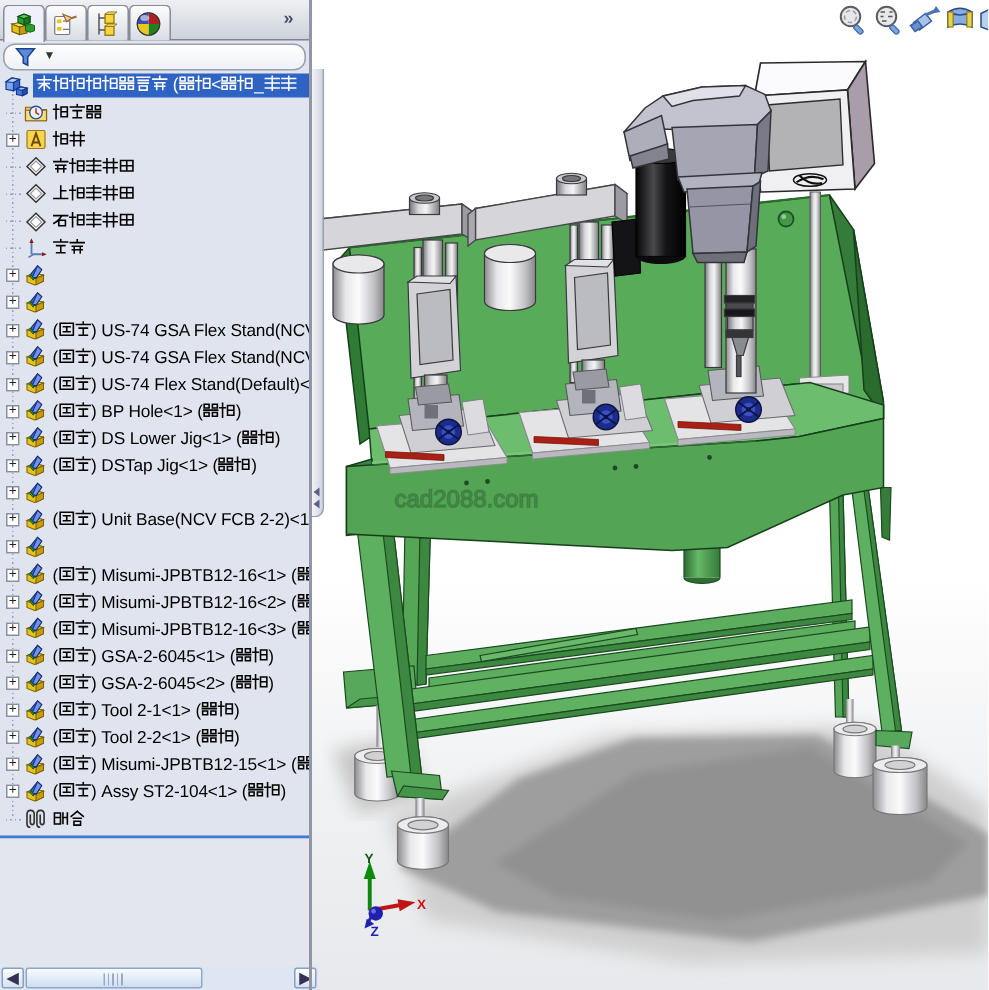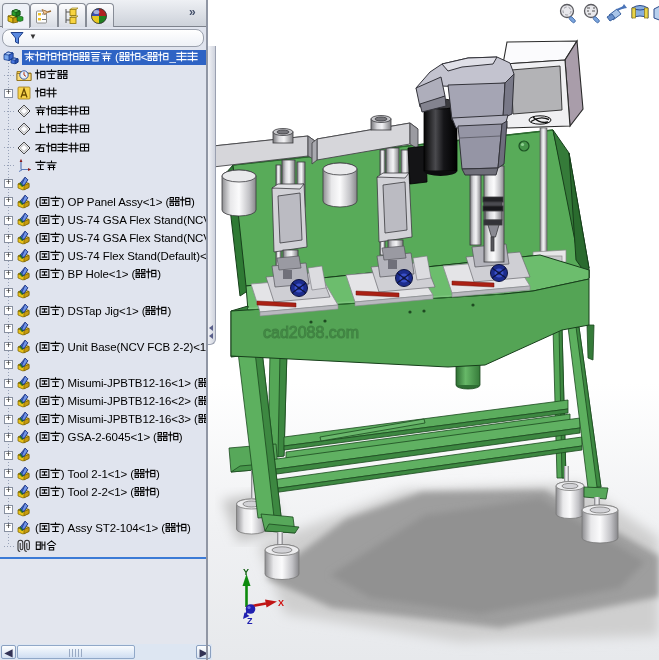--- a/index.html
+++ b/index.html
@@ -632,25 +632,92 @@
           <span class="ic">
             <svg class="ti" viewBox="0 0 16 16">
               <path d="M2 8l5-2 6 1.5v4L7 14l-5-2z" fill="#e8c21a" stroke="#7a6200" stroke-width=".7"></path>
               <path d="M2 8l5-2 6 1.5L8 9.5z" fill="#f6e04a" stroke="#7a6200" stroke-width=".7"></path>
               <path d="M8 9.5v4.4L13 11.4v-4z" fill="#c79c10" stroke="#7a6200" stroke-width=".7"></path>
               <path d="M9 1.2 4.4 6.8l2.2 3 1.6-.6 3.6-5.4z" fill="#3a66d0" stroke="#1a2f78" stroke-width=".7"></path>
               <path d="M9 1.2l2.8 2.6-3.6 5.4-2.6-.4z" fill="#6f94e8" stroke="#1a2f78" stroke-width=".7"></path>
               <path d="M4.4 6.8l2.2 3-.4 1-2.4-2.8z" fill="#2aa02a" stroke="#14501a" stroke-width=".6"></path>
             </svg>
           </span>
-          <span class="lb">(<svg class="cg" viewBox="0 0 12 12">
-              <use href="#gJ"></use>
-            </svg><svg class="cg" viewBox="0 0 12 12">
-              <use href="#gK"></use>
-            </svg>)&nbsp;OP Panel Assy&lt;1&gt; (<svg class="cg" viewBox="0 0 12 12">
+        </div>
+<div class="tr">
+          <span class="pb">+</span>
+          <span class="ic">
+            <svg class="ti" viewBox="0 0 16 16">
+              <path d="M2 8l5-2 6 1.5v4L7 14l-5-2z" fill="#e8c21a" stroke="#7a6200" stroke-width=".7"></path>
+              <path d="M2 8l5-2 6 1.5L8 9.5z" fill="#f6e04a" stroke="#7a6200" stroke-width=".7"></path>
+              <path d="M8 9.5v4.4L13 11.4v-4z" fill="#c79c10" stroke="#7a6200" stroke-width=".7"></path>
+              <path d="M9 1.2 4.4 6.8l2.2 3 1.6-.6 3.6-5.4z" fill="#3a66d0" stroke="#1a2f78" stroke-width=".7"></path>
+              <path d="M9 1.2l2.8 2.6-3.6 5.4-2.6-.4z" fill="#6f94e8" stroke="#1a2f78" stroke-width=".7"></path>
+              <path d="M4.4 6.8l2.2 3-.4 1-2.4-2.8z" fill="#2aa02a" stroke="#14501a" stroke-width=".6"></path>
+            </svg>
+          </span>
+          <span class="lb">(<svg class="cg" viewBox="0 0 12 12">
+              <use href="#gJ"></use>
+            </svg><svg class="cg" viewBox="0 0 12 12">
+              <use href="#gK"></use>
+            </svg>)&nbsp;US-74 GSA Flex Stand(NCV</span>
+        </div>
+<div class="tr">
+          <span class="pb">+</span>
+          <span class="ic">
+            <svg class="ti" viewBox="0 0 16 16">
+              <path d="M2 8l5-2 6 1.5v4L7 14l-5-2z" fill="#e8c21a" stroke="#7a6200" stroke-width=".7"></path>
+              <path d="M2 8l5-2 6 1.5L8 9.5z" fill="#f6e04a" stroke="#7a6200" stroke-width=".7"></path>
+              <path d="M8 9.5v4.4L13 11.4v-4z" fill="#c79c10" stroke="#7a6200" stroke-width=".7"></path>
+              <path d="M9 1.2 4.4 6.8l2.2 3 1.6-.6 3.6-5.4z" fill="#3a66d0" stroke="#1a2f78" stroke-width=".7"></path>
+              <path d="M9 1.2l2.8 2.6-3.6 5.4-2.6-.4z" fill="#6f94e8" stroke="#1a2f78" stroke-width=".7"></path>
+              <path d="M4.4 6.8l2.2 3-.4 1-2.4-2.8z" fill="#2aa02a" stroke="#14501a" stroke-width=".6"></path>
+            </svg>
+          </span>
+          <span class="lb">(<svg class="cg" viewBox="0 0 12 12">
+              <use href="#gJ"></use>
+            </svg><svg class="cg" viewBox="0 0 12 12">
+              <use href="#gK"></use>
+            </svg>)&nbsp;US-74 GSA Flex Stand(NCV</span>
+        </div>
+<div class="tr">
+          <span class="pb">+</span>
+          <span class="ic">
+            <svg class="ti" viewBox="0 0 16 16">
+              <path d="M2 8l5-2 6 1.5v4L7 14l-5-2z" fill="#e8c21a" stroke="#7a6200" stroke-width=".7"></path>
+              <path d="M2 8l5-2 6 1.5L8 9.5z" fill="#f6e04a" stroke="#7a6200" stroke-width=".7"></path>
+              <path d="M8 9.5v4.4L13 11.4v-4z" fill="#c79c10" stroke="#7a6200" stroke-width=".7"></path>
+              <path d="M9 1.2 4.4 6.8l2.2 3 1.6-.6 3.6-5.4z" fill="#3a66d0" stroke="#1a2f78" stroke-width=".7"></path>
+              <path d="M9 1.2l2.8 2.6-3.6 5.4-2.6-.4z" fill="#6f94e8" stroke="#1a2f78" stroke-width=".7"></path>
+              <path d="M4.4 6.8l2.2 3-.4 1-2.4-2.8z" fill="#2aa02a" stroke="#14501a" stroke-width=".6"></path>
+            </svg>
+          </span>
+          <span class="lb">(<svg class="cg" viewBox="0 0 12 12">
+              <use href="#gJ"></use>
+            </svg><svg class="cg" viewBox="0 0 12 12">
+              <use href="#gK"></use>
+            </svg>)&nbsp;US-74 Flex Stand(Default)&lt;</span>
+        </div>
+<div class="tr">
+          <span class="pb">+</span>
+          <span class="ic">
+            <svg class="ti" viewBox="0 0 16 16">
+              <path d="M2 8l5-2 6 1.5v4L7 14l-5-2z" fill="#e8c21a" stroke="#7a6200" stroke-width=".7"></path>
+              <path d="M2 8l5-2 6 1.5L8 9.5z" fill="#f6e04a" stroke="#7a6200" stroke-width=".7"></path>
+              <path d="M8 9.5v4.4L13 11.4v-4z" fill="#c79c10" stroke="#7a6200" stroke-width=".7"></path>
+              <path d="M9 1.2 4.4 6.8l2.2 3 1.6-.6 3.6-5.4z" fill="#3a66d0" stroke="#1a2f78" stroke-width=".7"></path>
+              <path d="M9 1.2l2.8 2.6-3.6 5.4-2.6-.4z" fill="#6f94e8" stroke="#1a2f78" stroke-width=".7"></path>
+              <path d="M4.4 6.8l2.2 3-.4 1-2.4-2.8z" fill="#2aa02a" stroke="#14501a" stroke-width=".6"></path>
+            </svg>
+          </span>
+          <span class="lb">(<svg class="cg" viewBox="0 0 12 12">
+              <use href="#gJ"></use>
+            </svg><svg class="cg" viewBox="0 0 12 12">
+              <use href="#gK"></use>
+            </svg>)&nbsp;BP Hole&lt;1&gt; (<svg class="cg" viewBox="0 0 12 12">
               <use href="#gH"></use>
             </svg><svg class="cg" viewBox="0 0 12 12">
               <use href="#gC"></use>
             </svg>)</span>
         </div>
 <div class="tr">
           <span class="pb">+</span>
           <span class="ic">
             <svg class="ti" viewBox="0 0 16 16">
               <path d="M2 8l5-2 6 1.5v4L7 14l-5-2z" fill="#e8c21a" stroke="#7a6200" stroke-width=".7"></path>
@@ -658,105 +725,38 @@
               <path d="M8 9.5v4.4L13 11.4v-4z" fill="#c79c10" stroke="#7a6200" stroke-width=".7"></path>
               <path d="M9 1.2 4.4 6.8l2.2 3 1.6-.6 3.6-5.4z" fill="#3a66d0" stroke="#1a2f78" stroke-width=".7"></path>
               <path d="M9 1.2l2.8 2.6-3.6 5.4-2.6-.4z" fill="#6f94e8" stroke="#1a2f78" stroke-width=".7"></path>
               <path d="M4.4 6.8l2.2 3-.4 1-2.4-2.8z" fill="#2aa02a" stroke="#14501a" stroke-width=".6"></path>
             </svg>
           </span>
           <span class="lb">(<svg class="cg" viewBox="0 0 12 12">
               <use href="#gJ"></use>
             </svg><svg class="cg" viewBox="0 0 12 12">
               <use href="#gK"></use>
-            </svg>)&nbsp;US-74 GSA Flex Stand(NCV</span>
-        </div>
-<div class="tr">
-          <span class="pb">+</span>
-          <span class="ic">
-            <svg class="ti" viewBox="0 0 16 16">
-              <path d="M2 8l5-2 6 1.5v4L7 14l-5-2z" fill="#e8c21a" stroke="#7a6200" stroke-width=".7"></path>
-              <path d="M2 8l5-2 6 1.5L8 9.5z" fill="#f6e04a" stroke="#7a6200" stroke-width=".7"></path>
-              <path d="M8 9.5v4.4L13 11.4v-4z" fill="#c79c10" stroke="#7a6200" stroke-width=".7"></path>
-              <path d="M9 1.2 4.4 6.8l2.2 3 1.6-.6 3.6-5.4z" fill="#3a66d0" stroke="#1a2f78" stroke-width=".7"></path>
-              <path d="M9 1.2l2.8 2.6-3.6 5.4-2.6-.4z" fill="#6f94e8" stroke="#1a2f78" stroke-width=".7"></path>
-              <path d="M4.4 6.8l2.2 3-.4 1-2.4-2.8z" fill="#2aa02a" stroke="#14501a" stroke-width=".6"></path>
-            </svg>
-          </span>
-          <span class="lb">(<svg class="cg" viewBox="0 0 12 12">
-              <use href="#gJ"></use>
-            </svg><svg class="cg" viewBox="0 0 12 12">
-              <use href="#gK"></use>
-            </svg>)&nbsp;US-74 GSA Flex Stand(NCV</span>
-        </div>
-<div class="tr">
-          <span class="pb">+</span>
-          <span class="ic">
-            <svg class="ti" viewBox="0 0 16 16">
-              <path d="M2 8l5-2 6 1.5v4L7 14l-5-2z" fill="#e8c21a" stroke="#7a6200" stroke-width=".7"></path>
-              <path d="M2 8l5-2 6 1.5L8 9.5z" fill="#f6e04a" stroke="#7a6200" stroke-width=".7"></path>
-              <path d="M8 9.5v4.4L13 11.4v-4z" fill="#c79c10" stroke="#7a6200" stroke-width=".7"></path>
-              <path d="M9 1.2 4.4 6.8l2.2 3 1.6-.6 3.6-5.4z" fill="#3a66d0" stroke="#1a2f78" stroke-width=".7"></path>
-              <path d="M9 1.2l2.8 2.6-3.6 5.4-2.6-.4z" fill="#6f94e8" stroke="#1a2f78" stroke-width=".7"></path>
-              <path d="M4.4 6.8l2.2 3-.4 1-2.4-2.8z" fill="#2aa02a" stroke="#14501a" stroke-width=".6"></path>
-            </svg>
-          </span>
-          <span class="lb">(<svg class="cg" viewBox="0 0 12 12">
-              <use href="#gJ"></use>
-            </svg><svg class="cg" viewBox="0 0 12 12">
-              <use href="#gK"></use>
-            </svg>)&nbsp;US-74 Flex Stand(Default)&lt;</span>
-        </div>
-<div class="tr">
-          <span class="pb">+</span>
-          <span class="ic">
-            <svg class="ti" viewBox="0 0 16 16">
-              <path d="M2 8l5-2 6 1.5v4L7 14l-5-2z" fill="#e8c21a" stroke="#7a6200" stroke-width=".7"></path>
-              <path d="M2 8l5-2 6 1.5L8 9.5z" fill="#f6e04a" stroke="#7a6200" stroke-width=".7"></path>
-              <path d="M8 9.5v4.4L13 11.4v-4z" fill="#c79c10" stroke="#7a6200" stroke-width=".7"></path>
-              <path d="M9 1.2 4.4 6.8l2.2 3 1.6-.6 3.6-5.4z" fill="#3a66d0" stroke="#1a2f78" stroke-width=".7"></path>
-              <path d="M9 1.2l2.8 2.6-3.6 5.4-2.6-.4z" fill="#6f94e8" stroke="#1a2f78" stroke-width=".7"></path>
-              <path d="M4.4 6.8l2.2 3-.4 1-2.4-2.8z" fill="#2aa02a" stroke="#14501a" stroke-width=".6"></path>
-            </svg>
-          </span>
-          <span class="lb">(<svg class="cg" viewBox="0 0 12 12">
-              <use href="#gJ"></use>
-            </svg><svg class="cg" viewBox="0 0 12 12">
-              <use href="#gK"></use>
-            </svg>)&nbsp;BP Hole&lt;1&gt; (<svg class="cg" viewBox="0 0 12 12">
+            </svg>)&nbsp;DS Lower Jig&lt;1&gt; (<svg class="cg" viewBox="0 0 12 12">
               <use href="#gH"></use>
             </svg><svg class="cg" viewBox="0 0 12 12">
               <use href="#gC"></use>
             </svg>)</span>
         </div>
 <div class="tr">
           <span class="pb">+</span>
           <span class="ic">
             <svg class="ti" viewBox="0 0 16 16">
               <path d="M2 8l5-2 6 1.5v4L7 14l-5-2z" fill="#e8c21a" stroke="#7a6200" stroke-width=".7"></path>
               <path d="M2 8l5-2 6 1.5L8 9.5z" fill="#f6e04a" stroke="#7a6200" stroke-width=".7"></path>
               <path d="M8 9.5v4.4L13 11.4v-4z" fill="#c79c10" stroke="#7a6200" stroke-width=".7"></path>
               <path d="M9 1.2 4.4 6.8l2.2 3 1.6-.6 3.6-5.4z" fill="#3a66d0" stroke="#1a2f78" stroke-width=".7"></path>
               <path d="M9 1.2l2.8 2.6-3.6 5.4-2.6-.4z" fill="#6f94e8" stroke="#1a2f78" stroke-width=".7"></path>
               <path d="M4.4 6.8l2.2 3-.4 1-2.4-2.8z" fill="#2aa02a" stroke="#14501a" stroke-width=".6"></path>
             </svg>
           </span>
-        </div>
-<div class="tr">
-          <span class="pb">+</span>
-          <span class="ic">
-            <svg class="ti" viewBox="0 0 16 16">
-              <path d="M2 8l5-2 6 1.5v4L7 14l-5-2z" fill="#e8c21a" stroke="#7a6200" stroke-width=".7"></path>
-              <path d="M2 8l5-2 6 1.5L8 9.5z" fill="#f6e04a" stroke="#7a6200" stroke-width=".7"></path>
-              <path d="M8 9.5v4.4L13 11.4v-4z" fill="#c79c10" stroke="#7a6200" stroke-width=".7"></path>
-              <path d="M9 1.2 4.4 6.8l2.2 3 1.6-.6 3.6-5.4z" fill="#3a66d0" stroke="#1a2f78" stroke-width=".7"></path>
-              <path d="M9 1.2l2.8 2.6-3.6 5.4-2.6-.4z" fill="#6f94e8" stroke="#1a2f78" stroke-width=".7"></path>
-              <path d="M4.4 6.8l2.2 3-.4 1-2.4-2.8z" fill="#2aa02a" stroke="#14501a" stroke-width=".6"></path>
-            </svg>
-          </span>
           <span class="lb">(<svg class="cg" viewBox="0 0 12 12">
               <use href="#gJ"></use>
             </svg><svg class="cg" viewBox="0 0 12 12">
               <use href="#gK"></use>
             </svg>)&nbsp;DSTap Jig&lt;1&gt; (<svg class="cg" viewBox="0 0 12 12">
               <use href="#gH"></use>
             </svg><svg class="cg" viewBox="0 0 12 12">
               <use href="#gC"></use>
             </svg>)</span>
         </div>
@@ -891,20 +891,29 @@
           <span class="ic">
             <svg class="ti" viewBox="0 0 16 16">
               <path d="M2 8l5-2 6 1.5v4L7 14l-5-2z" fill="#e8c21a" stroke="#7a6200" stroke-width=".7"></path>
               <path d="M2 8l5-2 6 1.5L8 9.5z" fill="#f6e04a" stroke="#7a6200" stroke-width=".7"></path>
               <path d="M8 9.5v4.4L13 11.4v-4z" fill="#c79c10" stroke="#7a6200" stroke-width=".7"></path>
               <path d="M9 1.2 4.4 6.8l2.2 3 1.6-.6 3.6-5.4z" fill="#3a66d0" stroke="#1a2f78" stroke-width=".7"></path>
               <path d="M9 1.2l2.8 2.6-3.6 5.4-2.6-.4z" fill="#6f94e8" stroke="#1a2f78" stroke-width=".7"></path>
               <path d="M4.4 6.8l2.2 3-.4 1-2.4-2.8z" fill="#2aa02a" stroke="#14501a" stroke-width=".6"></path>
             </svg>
           </span>
+          <span class="lb">(<svg class="cg" viewBox="0 0 12 12">
+              <use href="#gJ"></use>
+            </svg><svg class="cg" viewBox="0 0 12 12">
+              <use href="#gK"></use>
+            </svg>)&nbsp;GSA-2-6045&lt;2&gt; (<svg class="cg" viewBox="0 0 12 12">
+              <use href="#gH"></use>
+            </svg><svg class="cg" viewBox="0 0 12 12">
+              <use href="#gC"></use>
+            </svg>)</span>
         </div>
 <div class="tr">
           <span class="pb">+</span>
           <span class="ic">
             <svg class="ti" viewBox="0 0 16 16">
               <path d="M2 8l5-2 6 1.5v4L7 14l-5-2z" fill="#e8c21a" stroke="#7a6200" stroke-width=".7"></path>
               <path d="M2 8l5-2 6 1.5L8 9.5z" fill="#f6e04a" stroke="#7a6200" stroke-width=".7"></path>
               <path d="M8 9.5v4.4L13 11.4v-4z" fill="#c79c10" stroke="#7a6200" stroke-width=".7"></path>
               <path d="M9 1.2 4.4 6.8l2.2 3 1.6-.6 3.6-5.4z" fill="#3a66d0" stroke="#1a2f78" stroke-width=".7"></path>
               <path d="M9 1.2l2.8 2.6-3.6 5.4-2.6-.4z" fill="#6f94e8" stroke="#1a2f78" stroke-width=".7"></path>
@@ -948,20 +957,27 @@
           <span class="ic">
             <svg class="ti" viewBox="0 0 16 16">
               <path d="M2 8l5-2 6 1.5v4L7 14l-5-2z" fill="#e8c21a" stroke="#7a6200" stroke-width=".7"></path>
               <path d="M2 8l5-2 6 1.5L8 9.5z" fill="#f6e04a" stroke="#7a6200" stroke-width=".7"></path>
               <path d="M8 9.5v4.4L13 11.4v-4z" fill="#c79c10" stroke="#7a6200" stroke-width=".7"></path>
               <path d="M9 1.2 4.4 6.8l2.2 3 1.6-.6 3.6-5.4z" fill="#3a66d0" stroke="#1a2f78" stroke-width=".7"></path>
               <path d="M9 1.2l2.8 2.6-3.6 5.4-2.6-.4z" fill="#6f94e8" stroke="#1a2f78" stroke-width=".7"></path>
               <path d="M4.4 6.8l2.2 3-.4 1-2.4-2.8z" fill="#2aa02a" stroke="#14501a" stroke-width=".6"></path>
             </svg>
           </span>
+          <span class="lb">(<svg class="cg" viewBox="0 0 12 12">
+              <use href="#gJ"></use>
+            </svg><svg class="cg" viewBox="0 0 12 12">
+              <use href="#gK"></use>
+            </svg>)&nbsp;Misumi-JPBTB12-15&lt;1&gt; (<svg class="cg" viewBox="0 0 12 12">
+              <use href="#gH"></use>
+            </svg></span>
         </div>
 <div class="tr">
           <span class="pb">+</span>
           <span class="ic">
             <svg class="ti" viewBox="0 0 16 16">
               <path d="M2 8l5-2 6 1.5v4L7 14l-5-2z" fill="#e8c21a" stroke="#7a6200" stroke-width=".7"></path>
               <path d="M2 8l5-2 6 1.5L8 9.5z" fill="#f6e04a" stroke="#7a6200" stroke-width=".7"></path>
               <path d="M8 9.5v4.4L13 11.4v-4z" fill="#c79c10" stroke="#7a6200" stroke-width=".7"></path>
               <path d="M9 1.2 4.4 6.8l2.2 3 1.6-.6 3.6-5.4z" fill="#3a66d0" stroke="#1a2f78" stroke-width=".7"></path>
               <path d="M9 1.2l2.8 2.6-3.6 5.4-2.6-.4z" fill="#6f94e8" stroke="#1a2f78" stroke-width=".7"></path>

